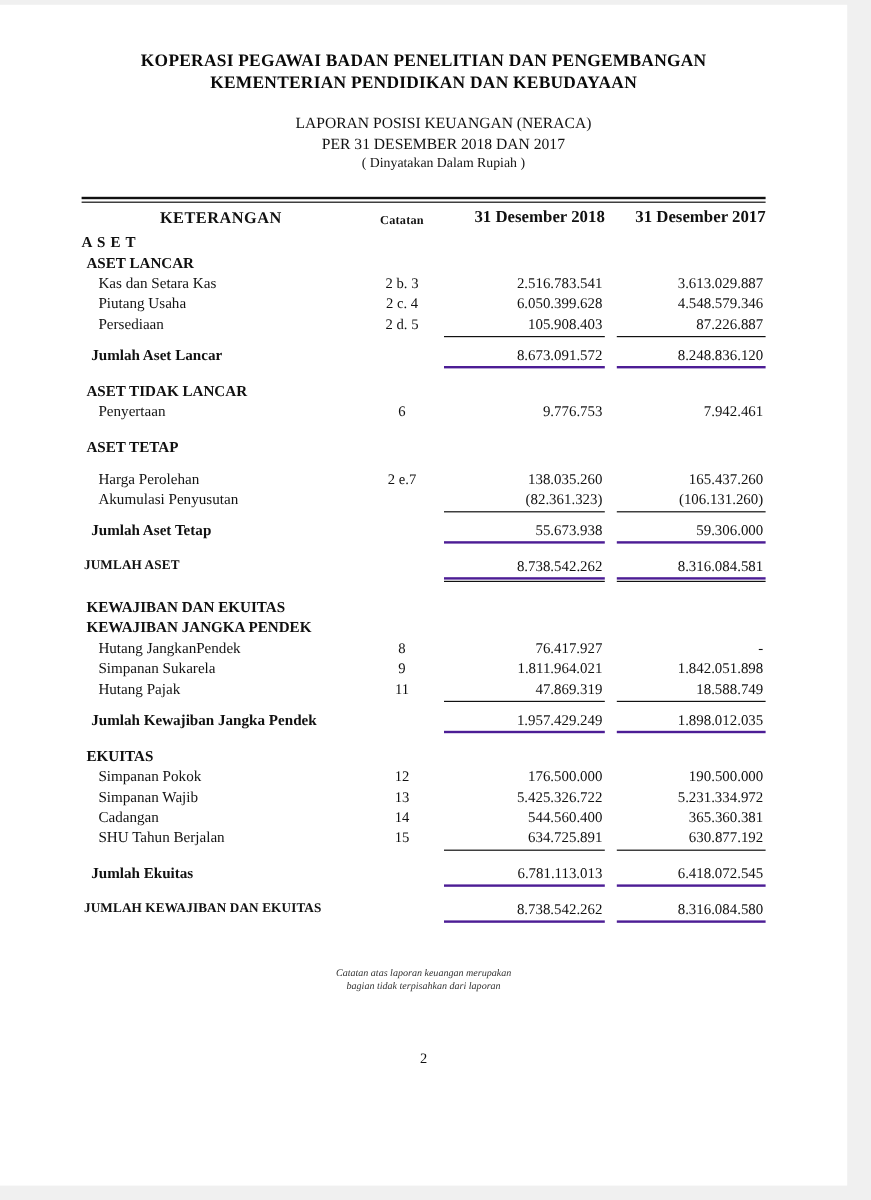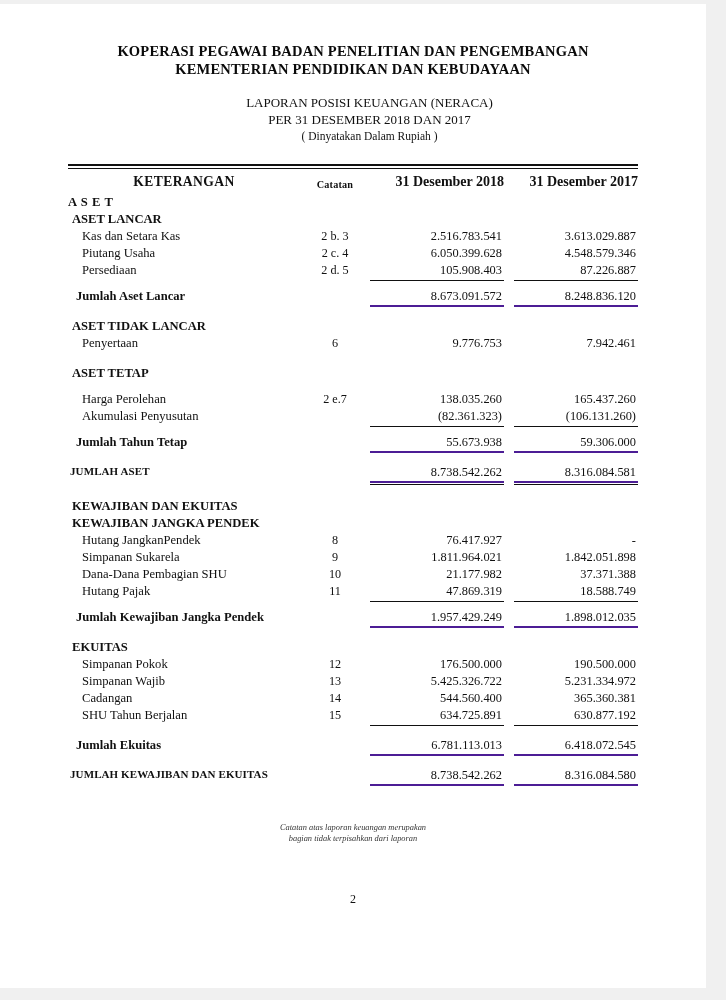--- a/index.html
+++ b/index.html
@@ -249,21 +249,21 @@
               <td class="ket lbl-item">Akumulasi Penyusutan</td>
               <td class="cat"></td>
               <td class="num ul-single">(82.361.323)</td>
               <td></td>
               <td class="num ul-single">(106.131.260)</td>
             </tr>
             <tr>
               <td colspan="5" class="spacer-sm"></td>
             </tr>
             <tr class="row-h">
-              <td class="ket lbl-total">Jumlah Tahun Tetap</td>
+              <td class="ket lbl-total">Jumlah Aset Tetap</td>
               <td class="cat"></td>
               <td class="num ul-thick">55.673.938</td>
               <td></td>
               <td class="num ul-thick">59.306.000</td>
             </tr>
             <tr>
               <td colspan="5" class="spacer-md"></td>
             </tr>
             <tr class="row-h">
               <td class="ket lbl-grand">JUMLAH ASET</td>
@@ -295,27 +295,20 @@
               <td class="num">76.417.927</td>
               <td></td>
               <td class="num">-</td>
             </tr>
             <tr class="row-h">
               <td class="ket lbl-item">Simpanan Sukarela</td>
               <td class="cat">9</td>
               <td class="num">1.811.964.021</td>
               <td></td>
               <td class="num">1.842.051.898</td>
-            </tr>
-            <tr class="row-h">
-              <td class="ket lbl-item">Dana-Dana Pembagian SHU</td>
-              <td class="cat">10</td>
-              <td class="num">21.177.982</td>
-              <td></td>
-              <td class="num">37.371.388</td>
             </tr>
             <tr class="row-h">
               <td class="ket lbl-item">Hutang Pajak</td>
               <td class="cat">11</td>
               <td class="num ul-single">47.869.319</td>
               <td></td>
               <td class="num ul-single">18.588.749</td>
             </tr>
             <tr>
               <td colspan="5" class="spacer-sm"></td>

